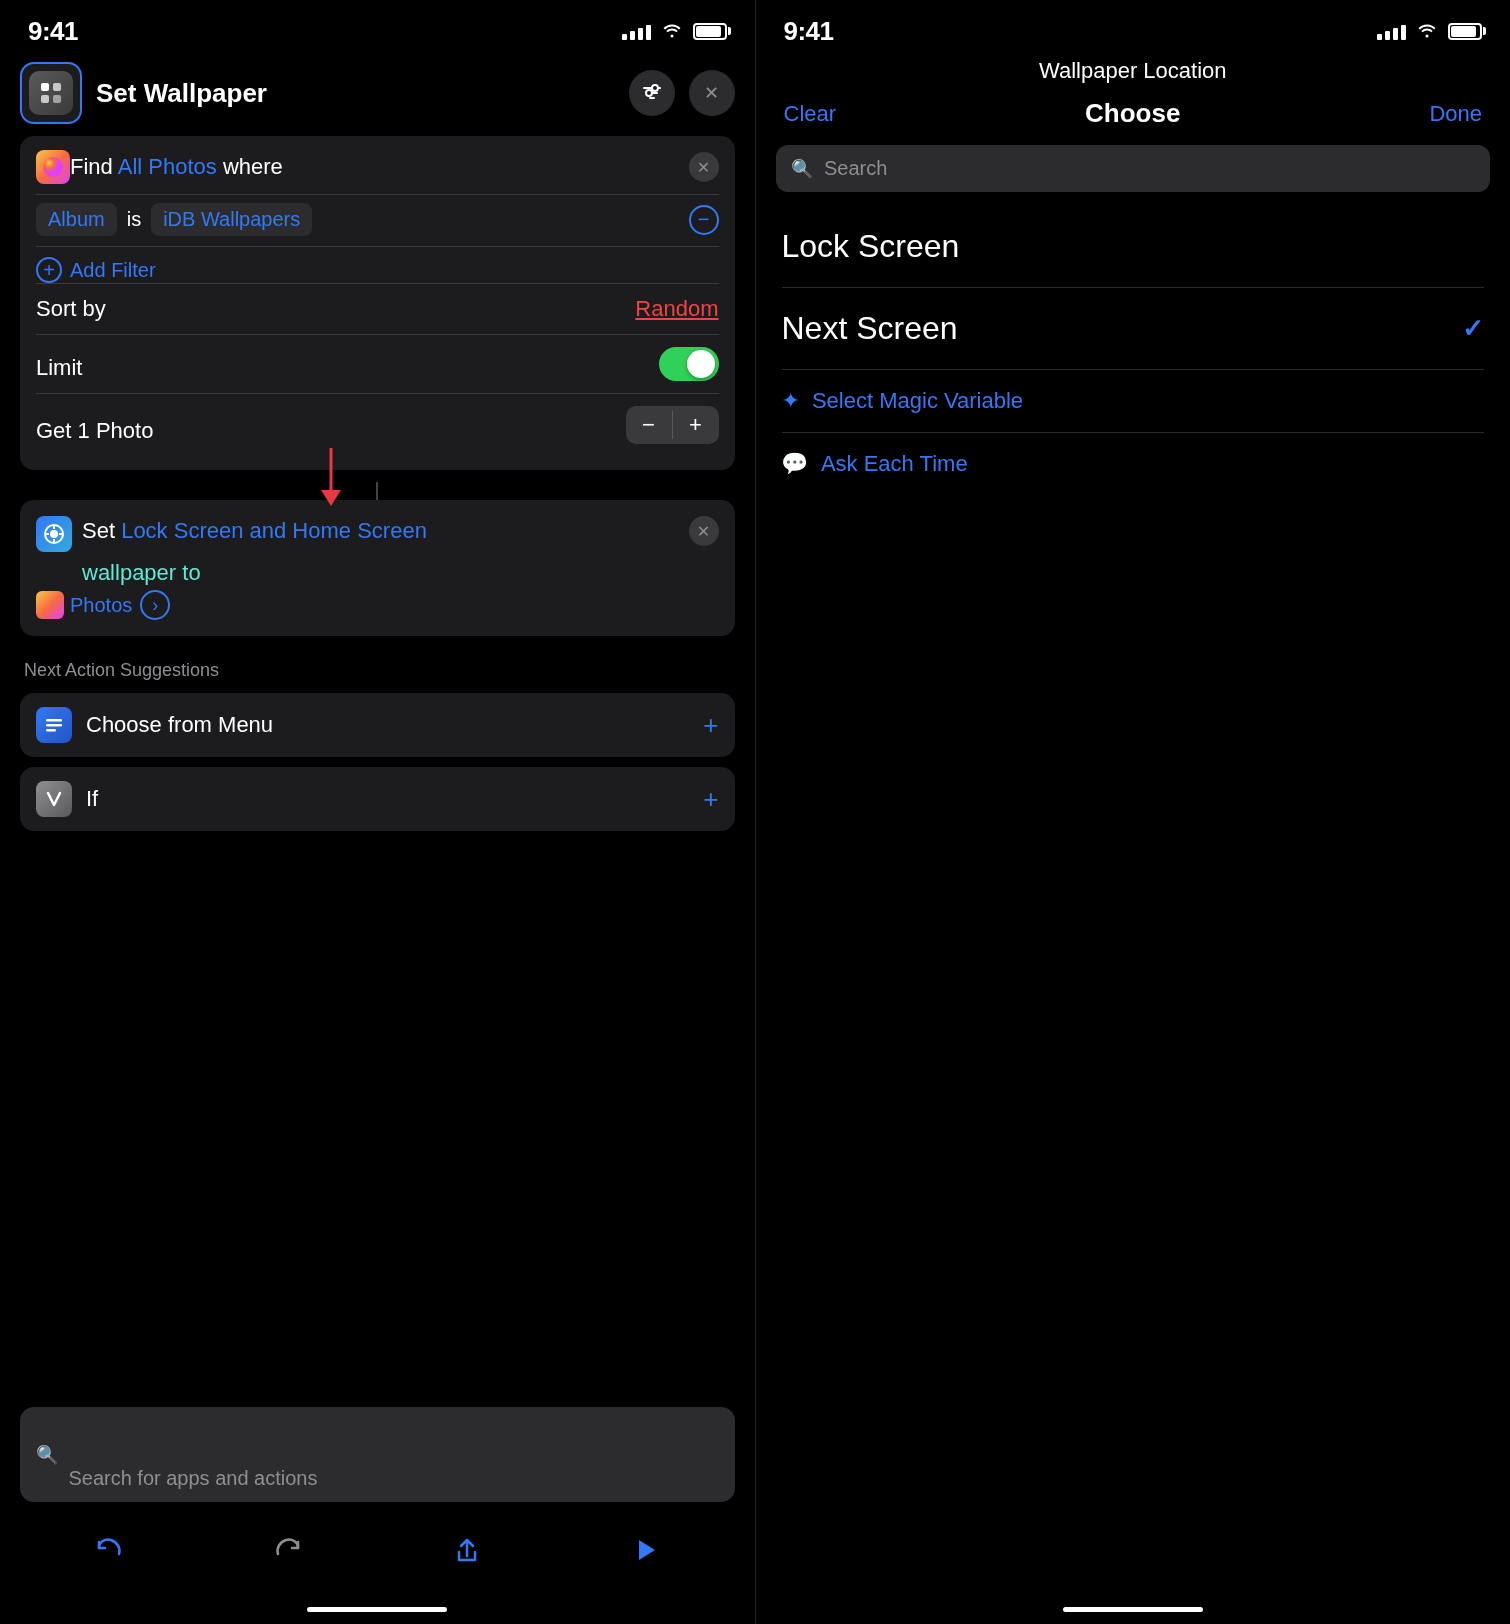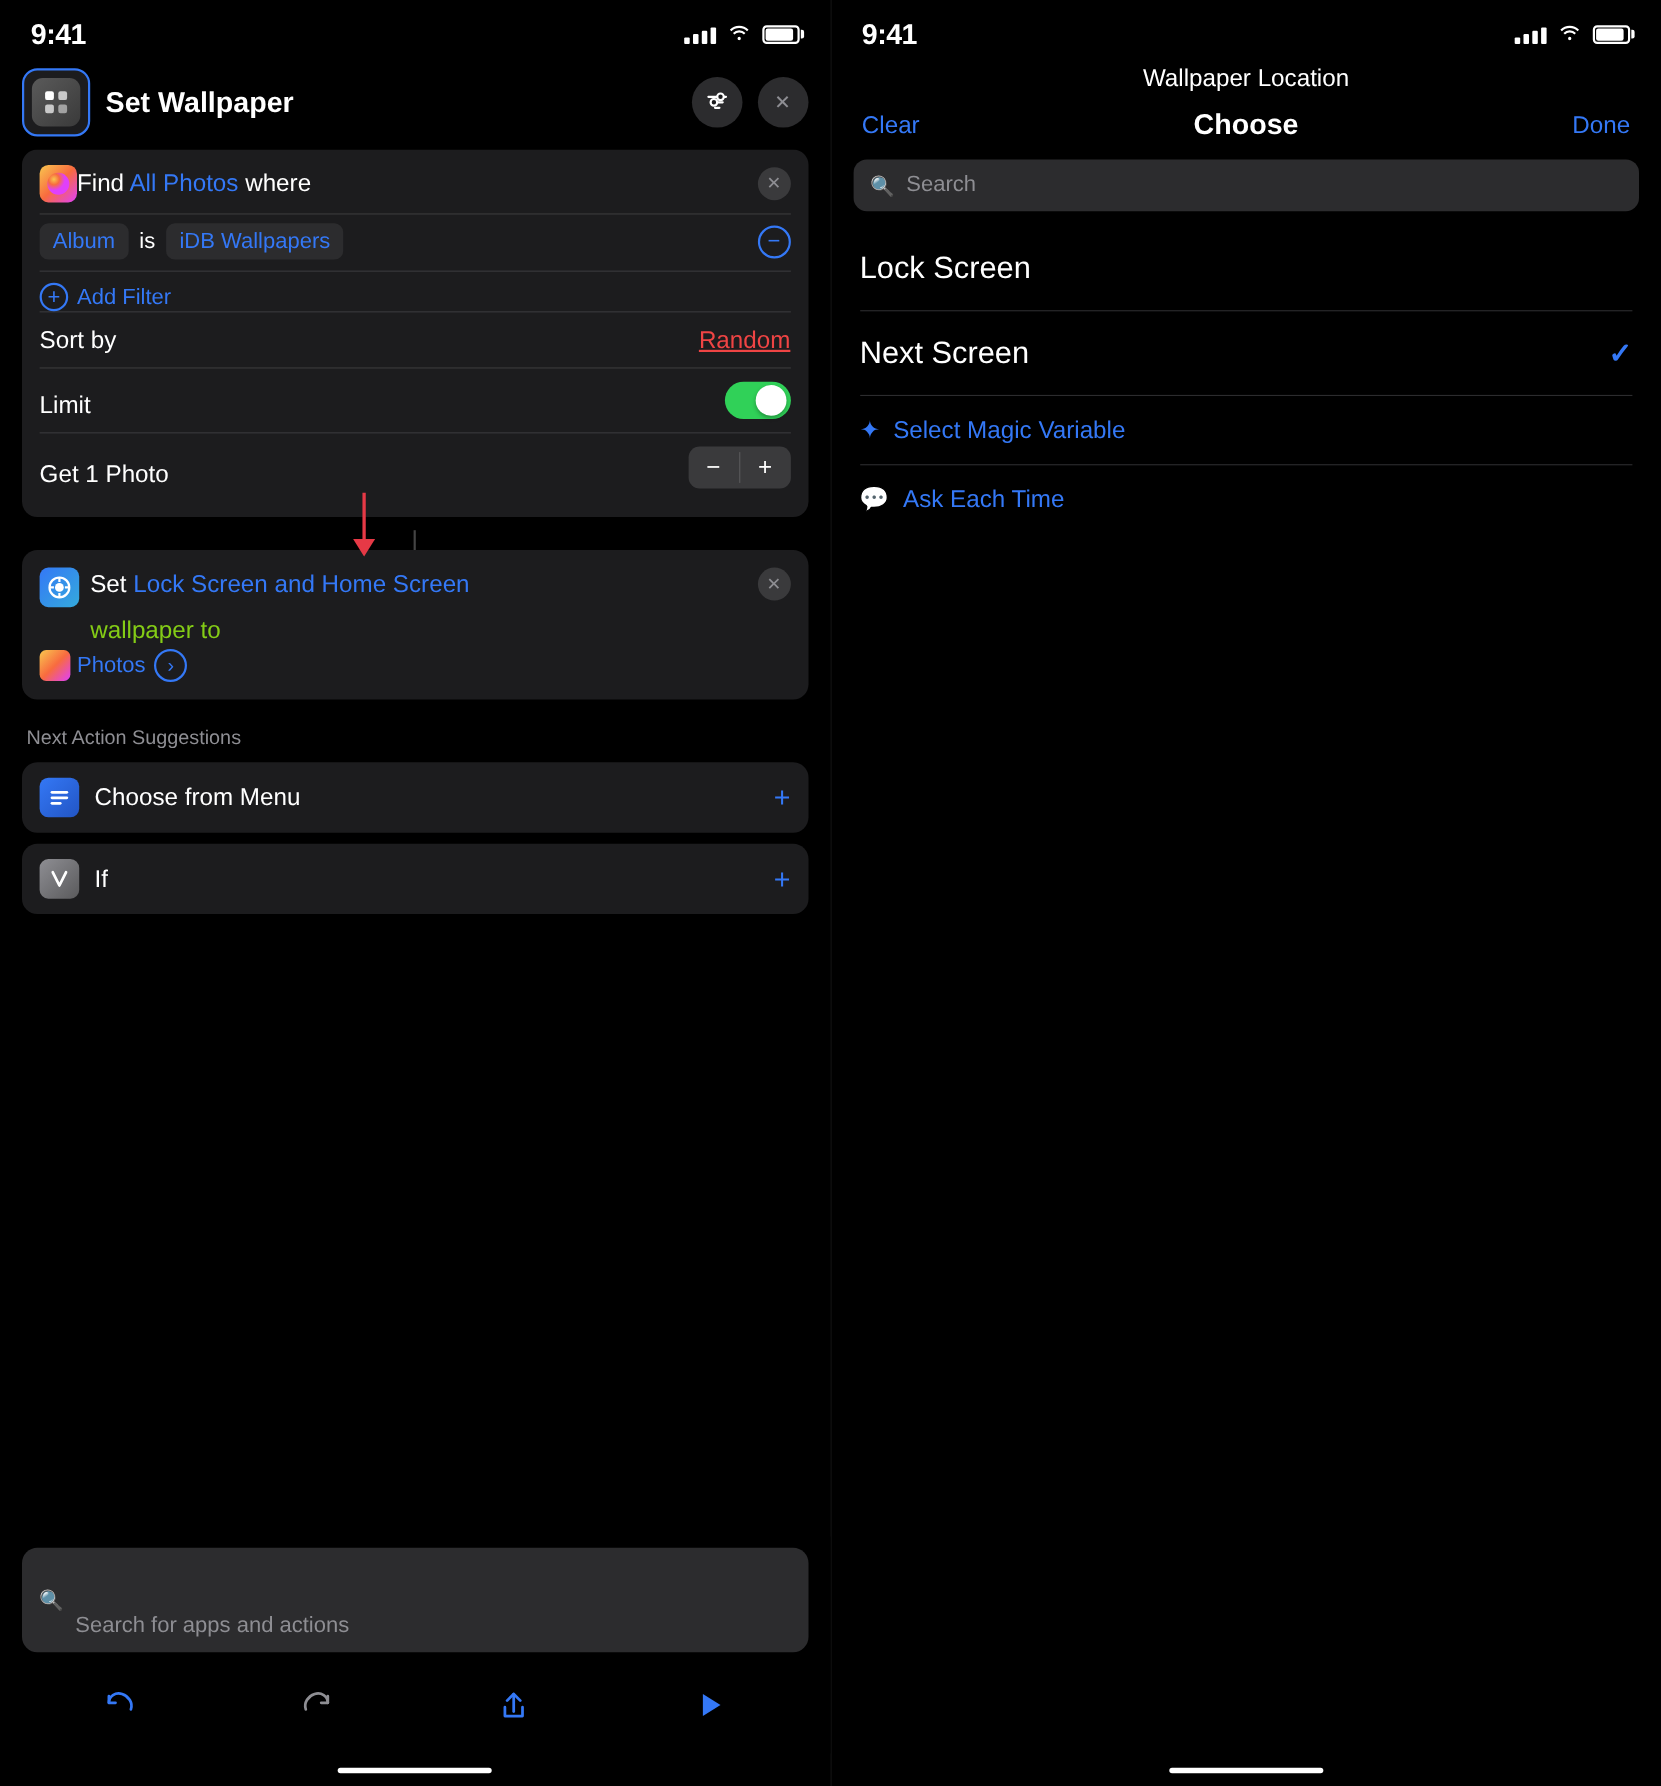--- a/index.html
+++ b/index.html
@@ -483,21 +483,21 @@
       padding: 0 20px;
     }
     .right-list-item {
       display: flex;
       align-items: center;
       justify-content: space-between;
       padding: 22px 6px;
       cursor: pointer;
     }
     .right-list-item-text {
-      font-size: 28px;
+      font-size: 32px;
       color: #fff;
     }
     .right-list-divider {
       height: 1px;
       background: #2c2c2e;
       margin: 0 6px;
     }
     .checkmark {
       color: #3478f6;
       font-size: 26px;
@@ -658,21 +658,21 @@
             </svg>
           </div>
           <div class="set-text-block">
             <span>Set </span>
             <span style="color:#3478f6;">Lock Screen and Home Screen</span>
           </div>
           <div class="close-circle" style="margin-top:0;">
             <span style="color:#8e8e93; font-size:16px;">✕</span>
           </div>
         </div>
-        <div style="font-size:22px; color:#84cc16; padding-left:46px;">
+        <div style="font-size:22px; color:#5eead4; padding-left:46px;">
           <span>wallpaper to</span>
         </div>
         <div class="set-card-row2">
           <div class="photos-chip">
             <div class="photos-chip-icon"></div>
             <span>Photos</span>
           </div>
           <div class="arrow-circle">
             <span style="color:#3478f6; font-size:18px;">›</span>
           </div>

